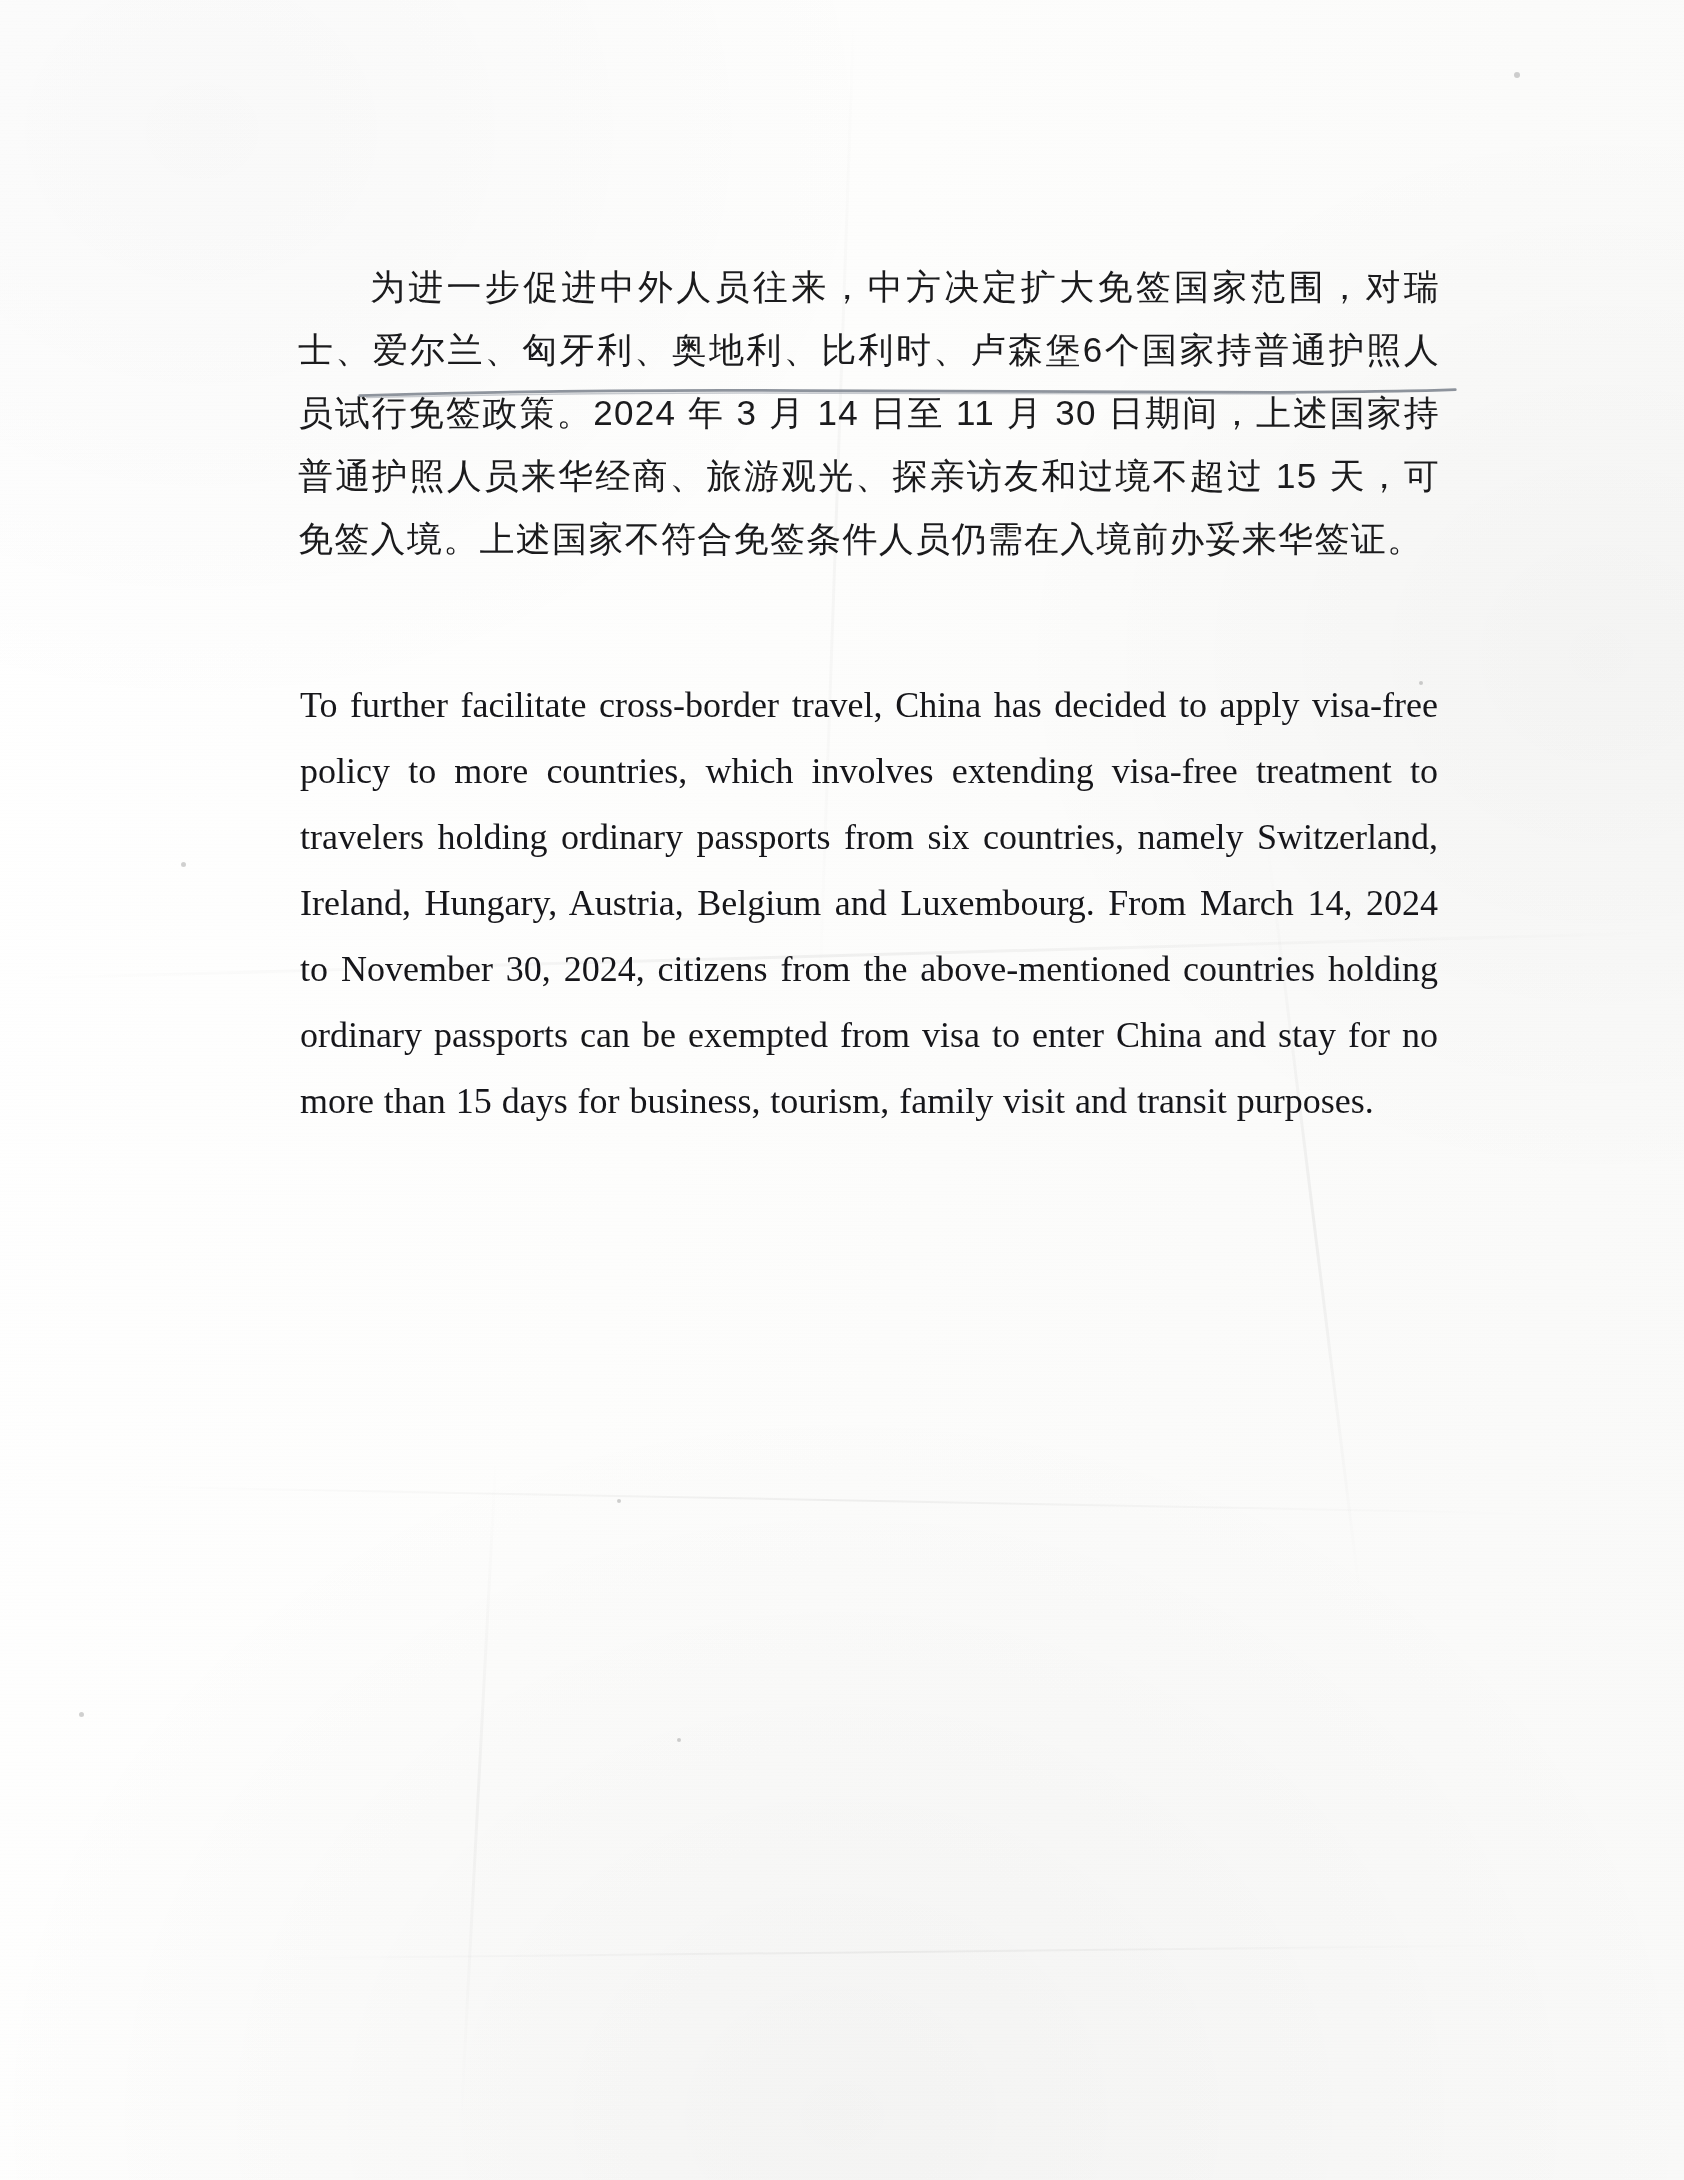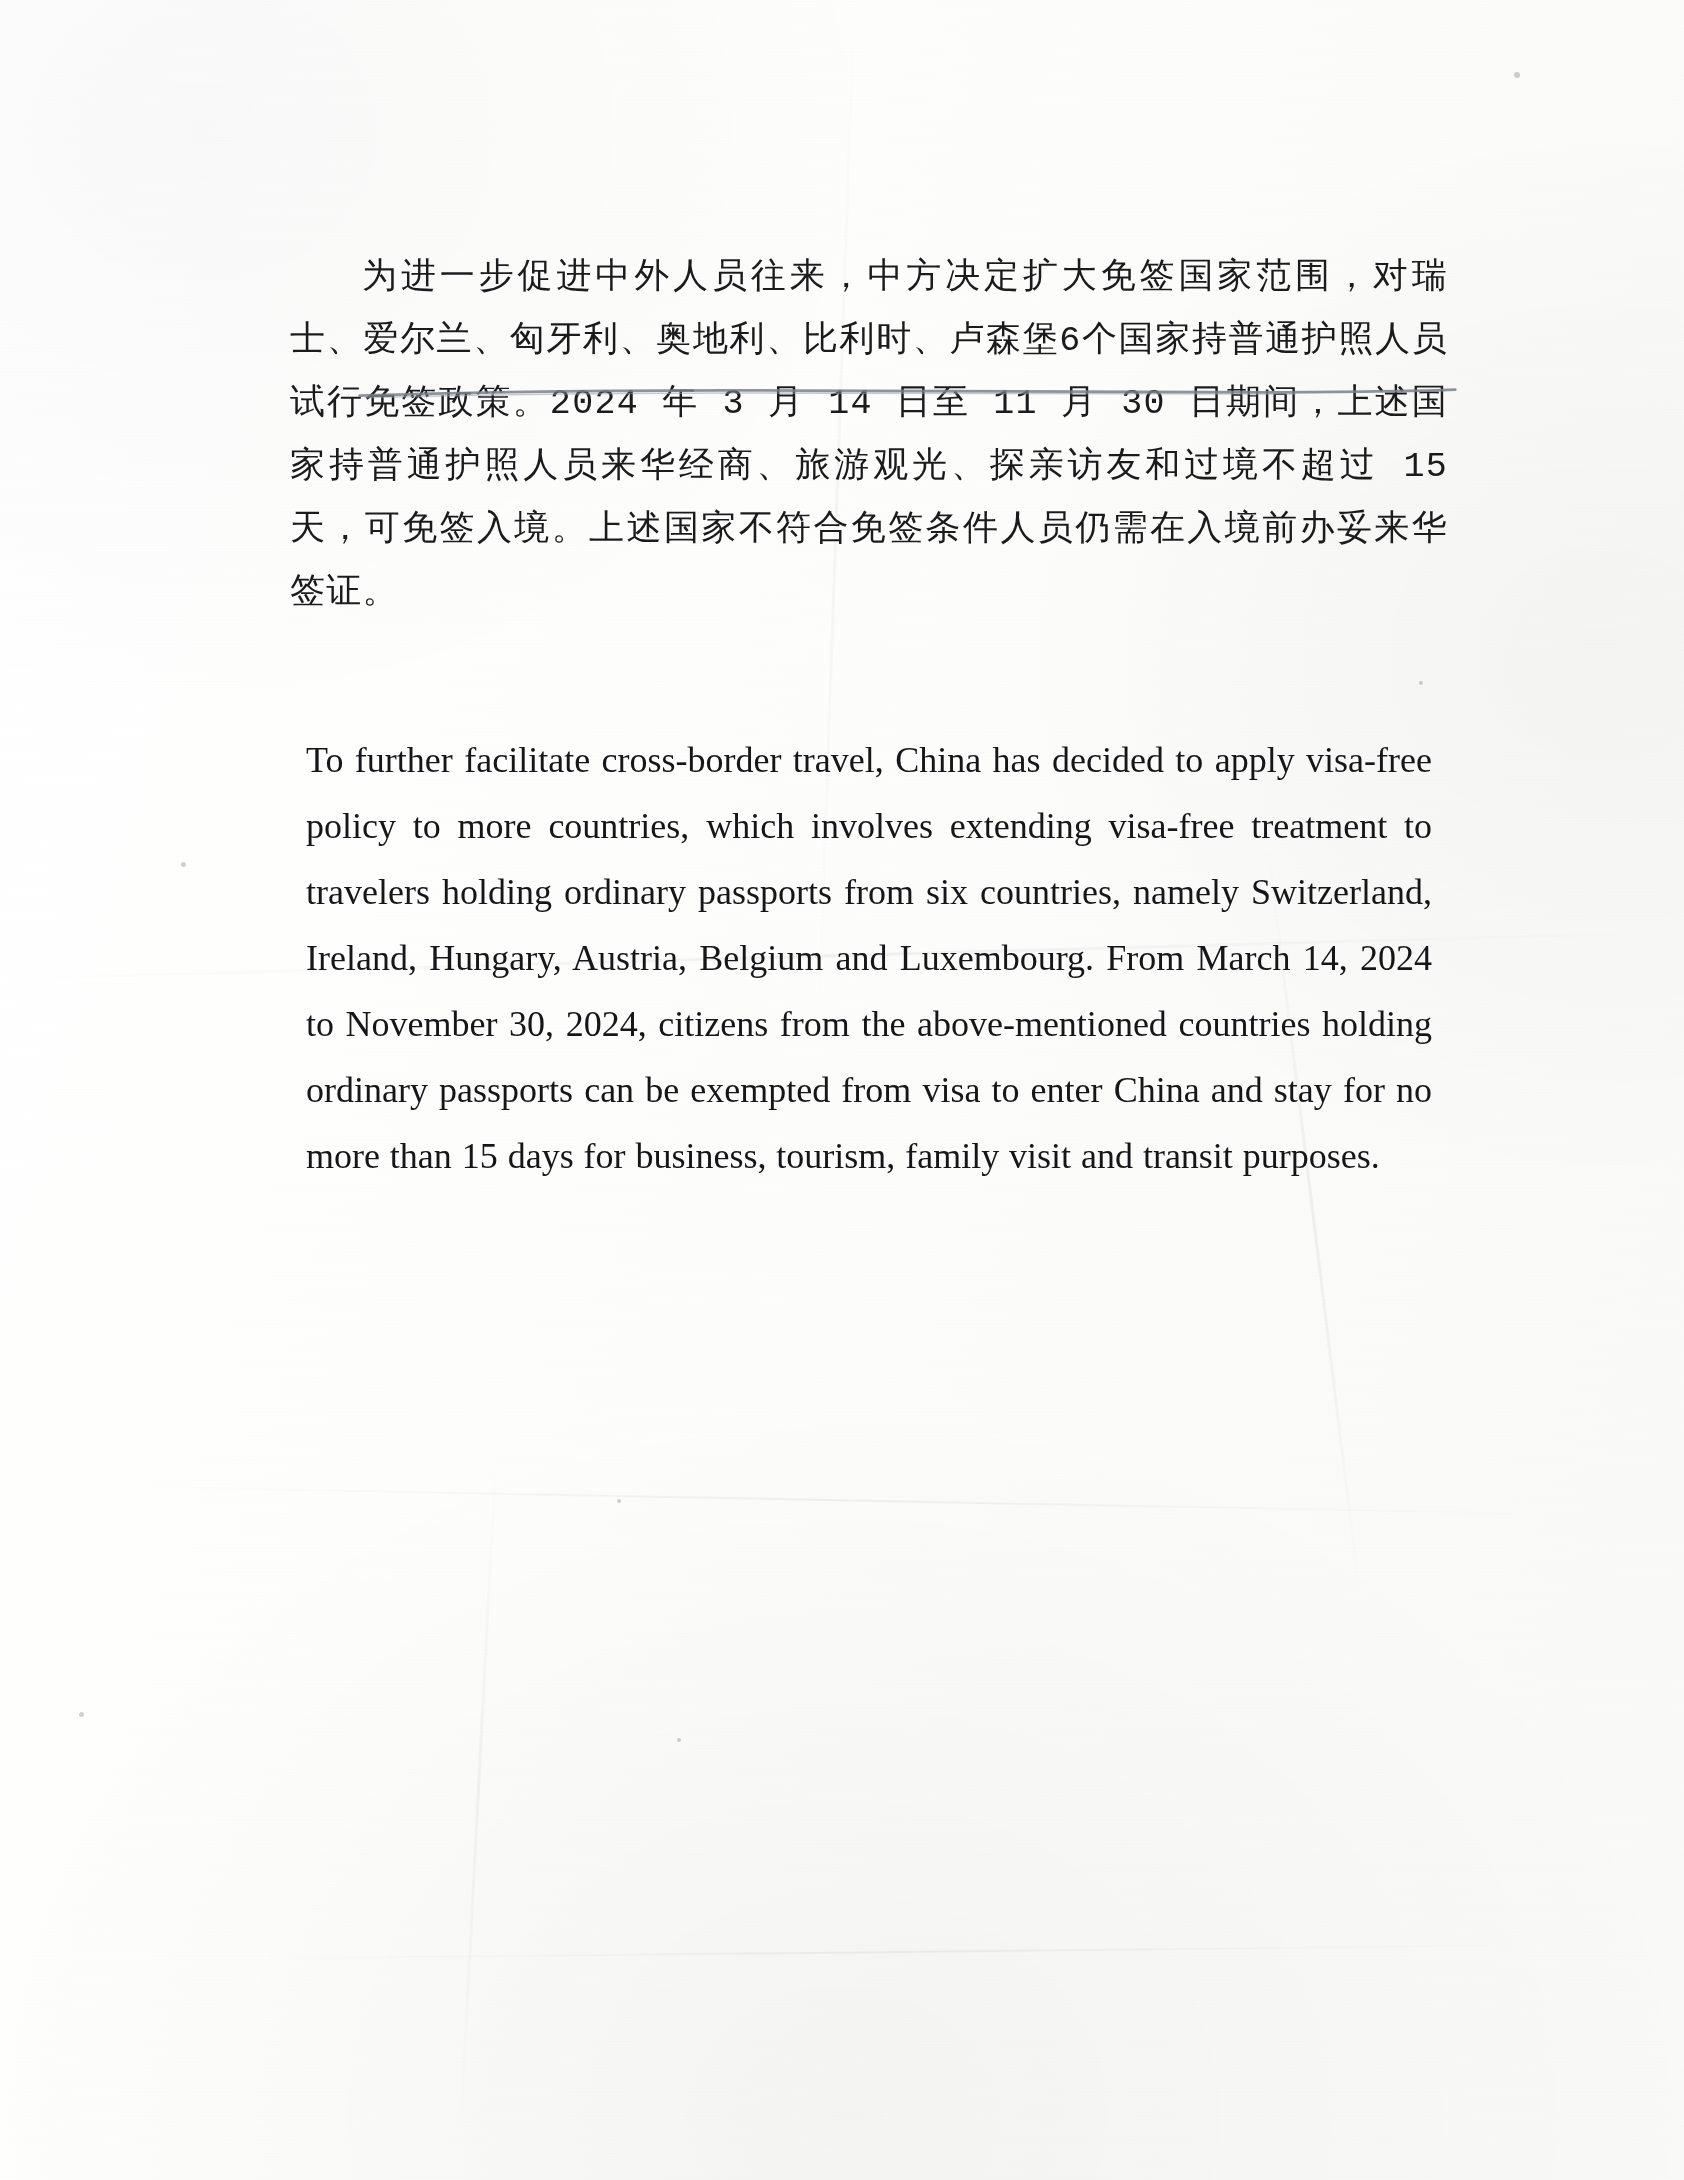--- a/index.html
+++ b/index.html
@@ -54,39 +54,39 @@
   }
 
   .content {
     position: absolute;
     left: 290px;
     top: 247px;
     width: 1158px;
   }
 
   .para-cn {
-    font-family: Liberation Mono, monospace;
+    font-family: Liberation Sans, sans-serif;
     font-size: 35px;
     line-height: 63px;
     color: #1b1b1d;
     text-align: justify;
     text-align-last: left;
     letter-spacing: 1.3px;
     text-indent: 72px;
-    margin: 0;
+    margin: 8px;
   }
 
   .para-en {
     font-family: "Liberation Serif", serif;
     font-size: 36px;
     line-height: 66px;
     color: #16161a;
     text-align: justify;
     text-align-last: left;
-    margin: 16px;
+    margin: 10px;
     margin-top: 102px;
     word-spacing: 0.9px;
   }
 
   
   .underline-mark {
     position: absolute;
     left: 358px;
     top: 388px;
     width: 1099px;

